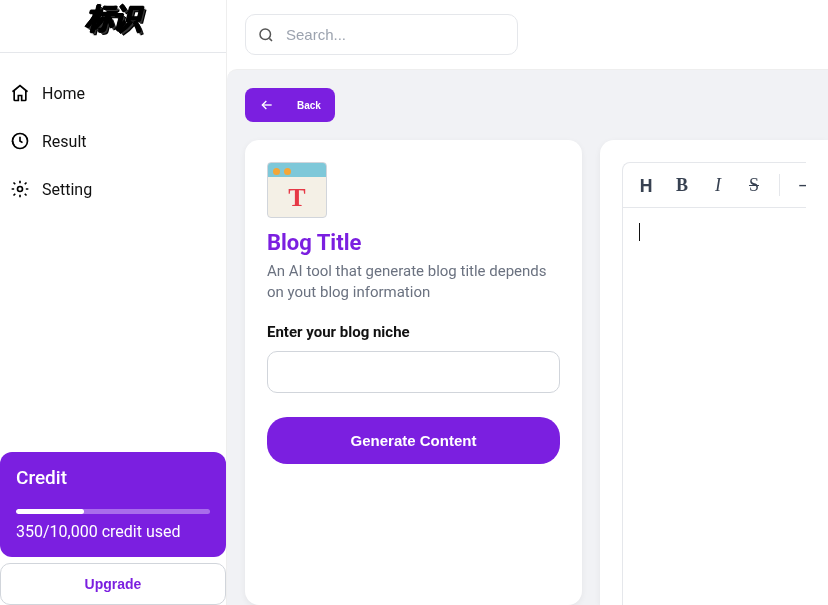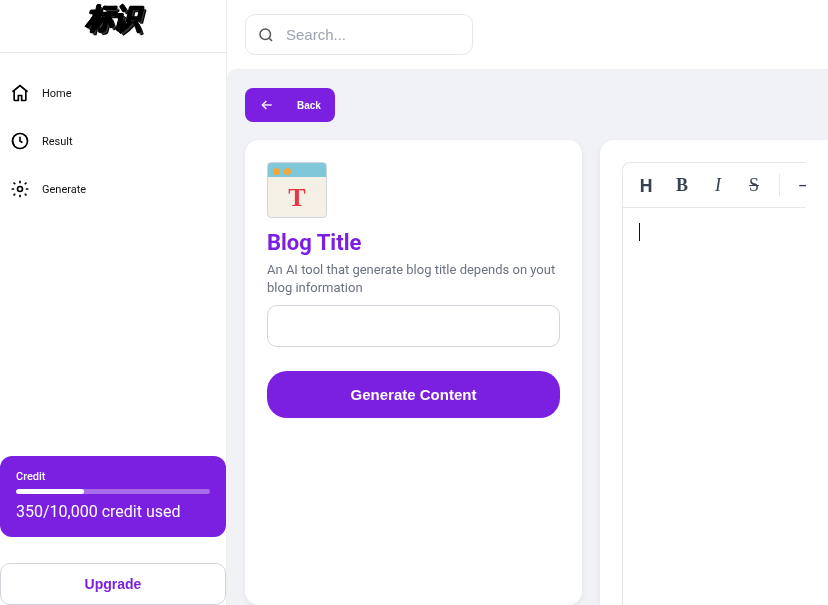--- a/index.html
+++ b/index.html
@@ -50,50 +50,50 @@
       flex-direction: column;
       gap: 8px;
     }
     .nav-item {
       display: flex;
       align-items: center;
       gap: 12px;
       padding: 10px 10px;
       border-radius: 10px;
       cursor: pointer;
-      font-size: 11px;
+      font-size: 16px;
       color: #111;
     }
     .nav-icon { width: 20px; height: 20px; flex-shrink: 0; display: inline-flex; align-items: center; justify-content: center;}
     .nav-icon svg { stroke: #000; stroke-width: 2; fill: none; }
     .sidebar-spacer { flex: 1; }
     .credit-card {
       background: #7b1fe0;
       color: #fff;
       border-radius: 12px;
       padding: 14px 16px 16px 16px;
     }
-    .credit-title { font-size: 11px; margin-bottom: 6px; font-weight: 500;}
+    .credit-title { font-size: 19px; margin-bottom: 20px; font-weight: 500;}
     .credit-bar {
       width: 100%;
       height: 5px;
       background: rgba(255,255,255,0.35);
       border-radius: 3px;
       overflow: hidden;
       margin-bottom: 8px;
     }
     .credit-bar-fill {
       height: 100%;
       width: 35%;
       background: #fff;
       border-radius: 3px;
     }
     .credit-used { font-size: 16px; }
     .upgrade-btn {
-      margin-top: 26px;
+      margin-top: 6px;
       width: 100%;
       background: #fff;
       border: 1px solid #d1d5db;
       border-radius: 10px;
       font-size: 14px;
       font-weight: 600;
       padding: 12px 0;
       cursor: pointer;
       color: #7b1fe0;
     }
@@ -104,21 +104,21 @@
       flex-direction: column;
       min-width: 0;
       border-left: 1px solid #eee;
     }
     .topbar {
       padding: 14px 18px;
       background: #fff;
     }
     .search-wrap {
       position: relative;
-      width: 228px;
+      width: 273px;
     }
     .search-icon {
       position: absolute;
       left: 12px;
       top: 50%;
       transform: translateY(-50%);
       width: 18px;
       height: 18px;
     }
     .search-input {
@@ -203,23 +203,23 @@
       font-size: 26px;
     }
     .template-title {
       color: #7b1fe0;
       font-size: 22px;
       font-weight: 700;
       margin-bottom: 6px;
     }
     .template-desc {
       color: #6b7280;
-      font-size: 13px;
+      font-size: 15px;
       line-height: 1.4;
-      margin-bottom: 8px;
+      margin-bottom: 20px;
     }
     .field-label {
       font-size: 15px;
       font-weight: 700;
       color: #111;
       margin-bottom: 10px;
       display: block;
     }
     .text-input, .text-area {
       width: 100%;
@@ -339,21 +339,21 @@
       </span>
       <span>Result</span>
     </li>
     <li class="nav-item">
       <span class="nav-icon">
         <svg viewBox="0 0 24 24" width="20" height="20">
             <circle cx="12" cy="12" r="3"></circle>
             <path d="M12 2v3M12 19v3M4.2 4.2l2.1 2.1M17.7 17.7l2.1 2.1M2 12h3M19 12h3M4.2 19.8l2.1-2.1M17.7 6.3l2.1-2.1"></path>
           </svg>
       </span>
-      <span>Generate</span>
+      <span>Setting</span>
     </li>
   </ul>
 
   <div class="sidebar-spacer"></div>
 
   <div class="credit-card">
     <div class="credit-title">Credit</div>
     <div class="credit-bar">
       <div class="credit-bar-fill" style="width: 35%;"></div>
     </div>
@@ -385,20 +385,21 @@
     </button>
 
     <div class="panels">
 
       <section class="card form-card">
         <div class="template-icon"></div>
         <h2 class="template-title">Blog Title</h2>
         <p class="template-desc">An AI tool that generate blog title depends on yout blog information</p>
 
         <div class="field-group">
+          <label class="field-label">Enter your blog niche</label>
           <input class="text-input" type="text" value="" style="">
         </div>
 
 
         <button class="generate-btn">Generate Content</button>
       </section>
 
       <section class="card result-card">
         <div class="editor-wrap">
           <div class="editor-toolbar">

